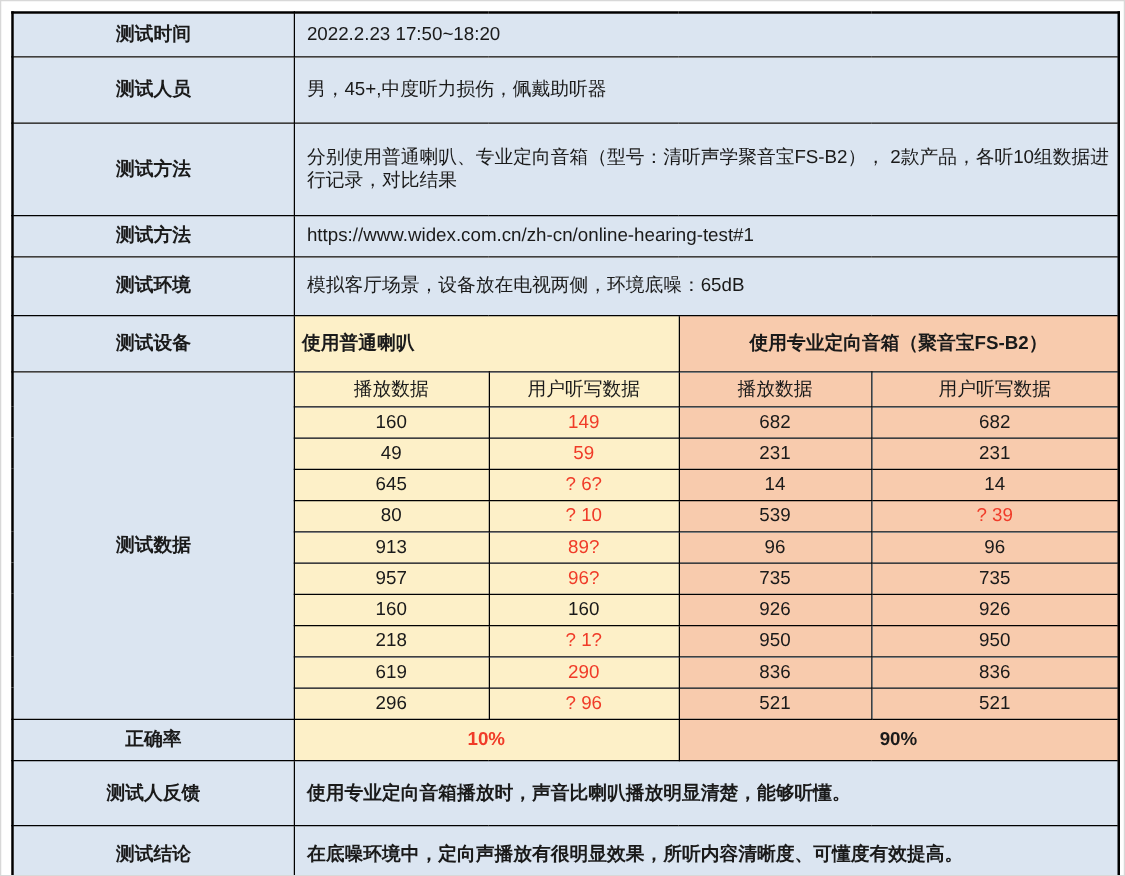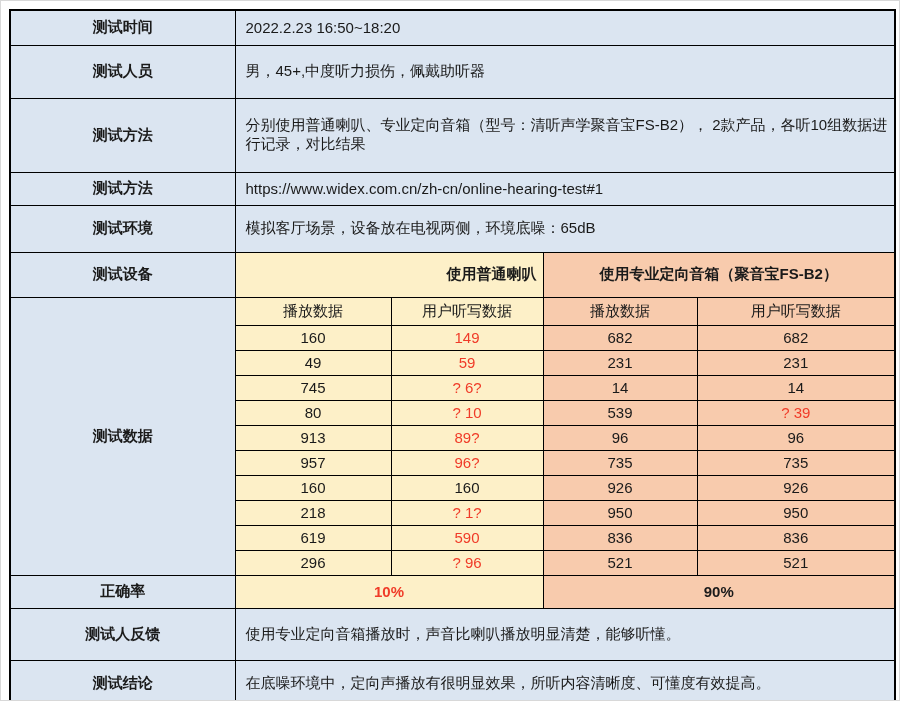--- a/index.html
+++ b/index.html
@@ -38,25 +38,25 @@
     background: var(--blue, #dbe5f1);
     text-align: center;
     font-weight: bold;
     margin-left: 32px;
   }
   .val {
     background: var(--blue, #dbe5f1);
     text-align: left;
     padding-left: 10px !important;
   }
-  .val.bold { font-weight: normal; }
+  .val.bold { font-weight: bold; }
 
   .hdr-y {
     background: var(--yellow, #fdf0c8);
-    text-align: right;
+    text-align: left;
     font-weight: bold;
     margin-top: 36px;
   }
   .hdr-o {
     background: var(--orange, #f8cbad);
     text-align: center;
     font-weight: bold;
     margin-top: 18px;
   }
   .sub-y { background: var(--yellow, #fdf0c8); text-align: center; }
@@ -77,21 +77,21 @@
       <col style="width:225px">
       <col style="width:156px">
       <col style="width:152px">
       <col style="width:154px">
       <col style="width:198px">
     </colgroup>
     <tbody>
 
       <tr style="height:35px">
         <td class="lbl">测试时间</td>
-        <td class="val" colspan="4">2022.2.23 16:50~18:20</td>
+        <td class="val" colspan="4">2022.2.23 17:50~18:20</td>
       </tr>
 
       <tr style="height:53px">
         <td class="lbl">测试人员</td>
         <td class="val" colspan="4">男，45+,中度听力损伤，佩戴助听器</td>
       </tr>
 
       <tr style="height:74px">
         <td class="lbl">测试方法</td>
         <td class="val" colspan="4">分别使用普通喇叭、专业定向音箱（型号：清听声学聚音宝FS-B2）， 2款产品，各听10组数据进行记录，对比结果</td>
@@ -129,21 +129,21 @@
       </tr>
 
       <tr style="height:25px">
         <td class="cell-y">49</td>
         <td class="cell-y red">59</td>
         <td class="cell-o">231</td>
         <td class="cell-o">231</td>
       </tr>
 
       <tr style="height:25px">
-        <td class="cell-y">745</td>
+        <td class="cell-y">645</td>
         <td class="cell-y red">? 6?</td>
         <td class="cell-o">14</td>
         <td class="cell-o">14</td>
       </tr>
 
       <tr style="height:25px">
         <td class="cell-y">80</td>
         <td class="cell-y red">? 10</td>
         <td class="cell-o">539</td>
         <td class="cell-o red">? 39</td>
@@ -172,21 +172,21 @@
 
       <tr style="height:25px">
         <td class="cell-y">218</td>
         <td class="cell-y red">? 1?</td>
         <td class="cell-o">950</td>
         <td class="cell-o">950</td>
       </tr>
 
       <tr style="height:25px">
         <td class="cell-y">619</td>
-        <td class="cell-y red">590</td>
+        <td class="cell-y red">290</td>
         <td class="cell-o">836</td>
         <td class="cell-o">836</td>
       </tr>
 
       <tr style="height:25px">
         <td class="cell-y">296</td>
         <td class="cell-y red">? 96</td>
         <td class="cell-o">521</td>
         <td class="cell-o">521</td>
       </tr>

